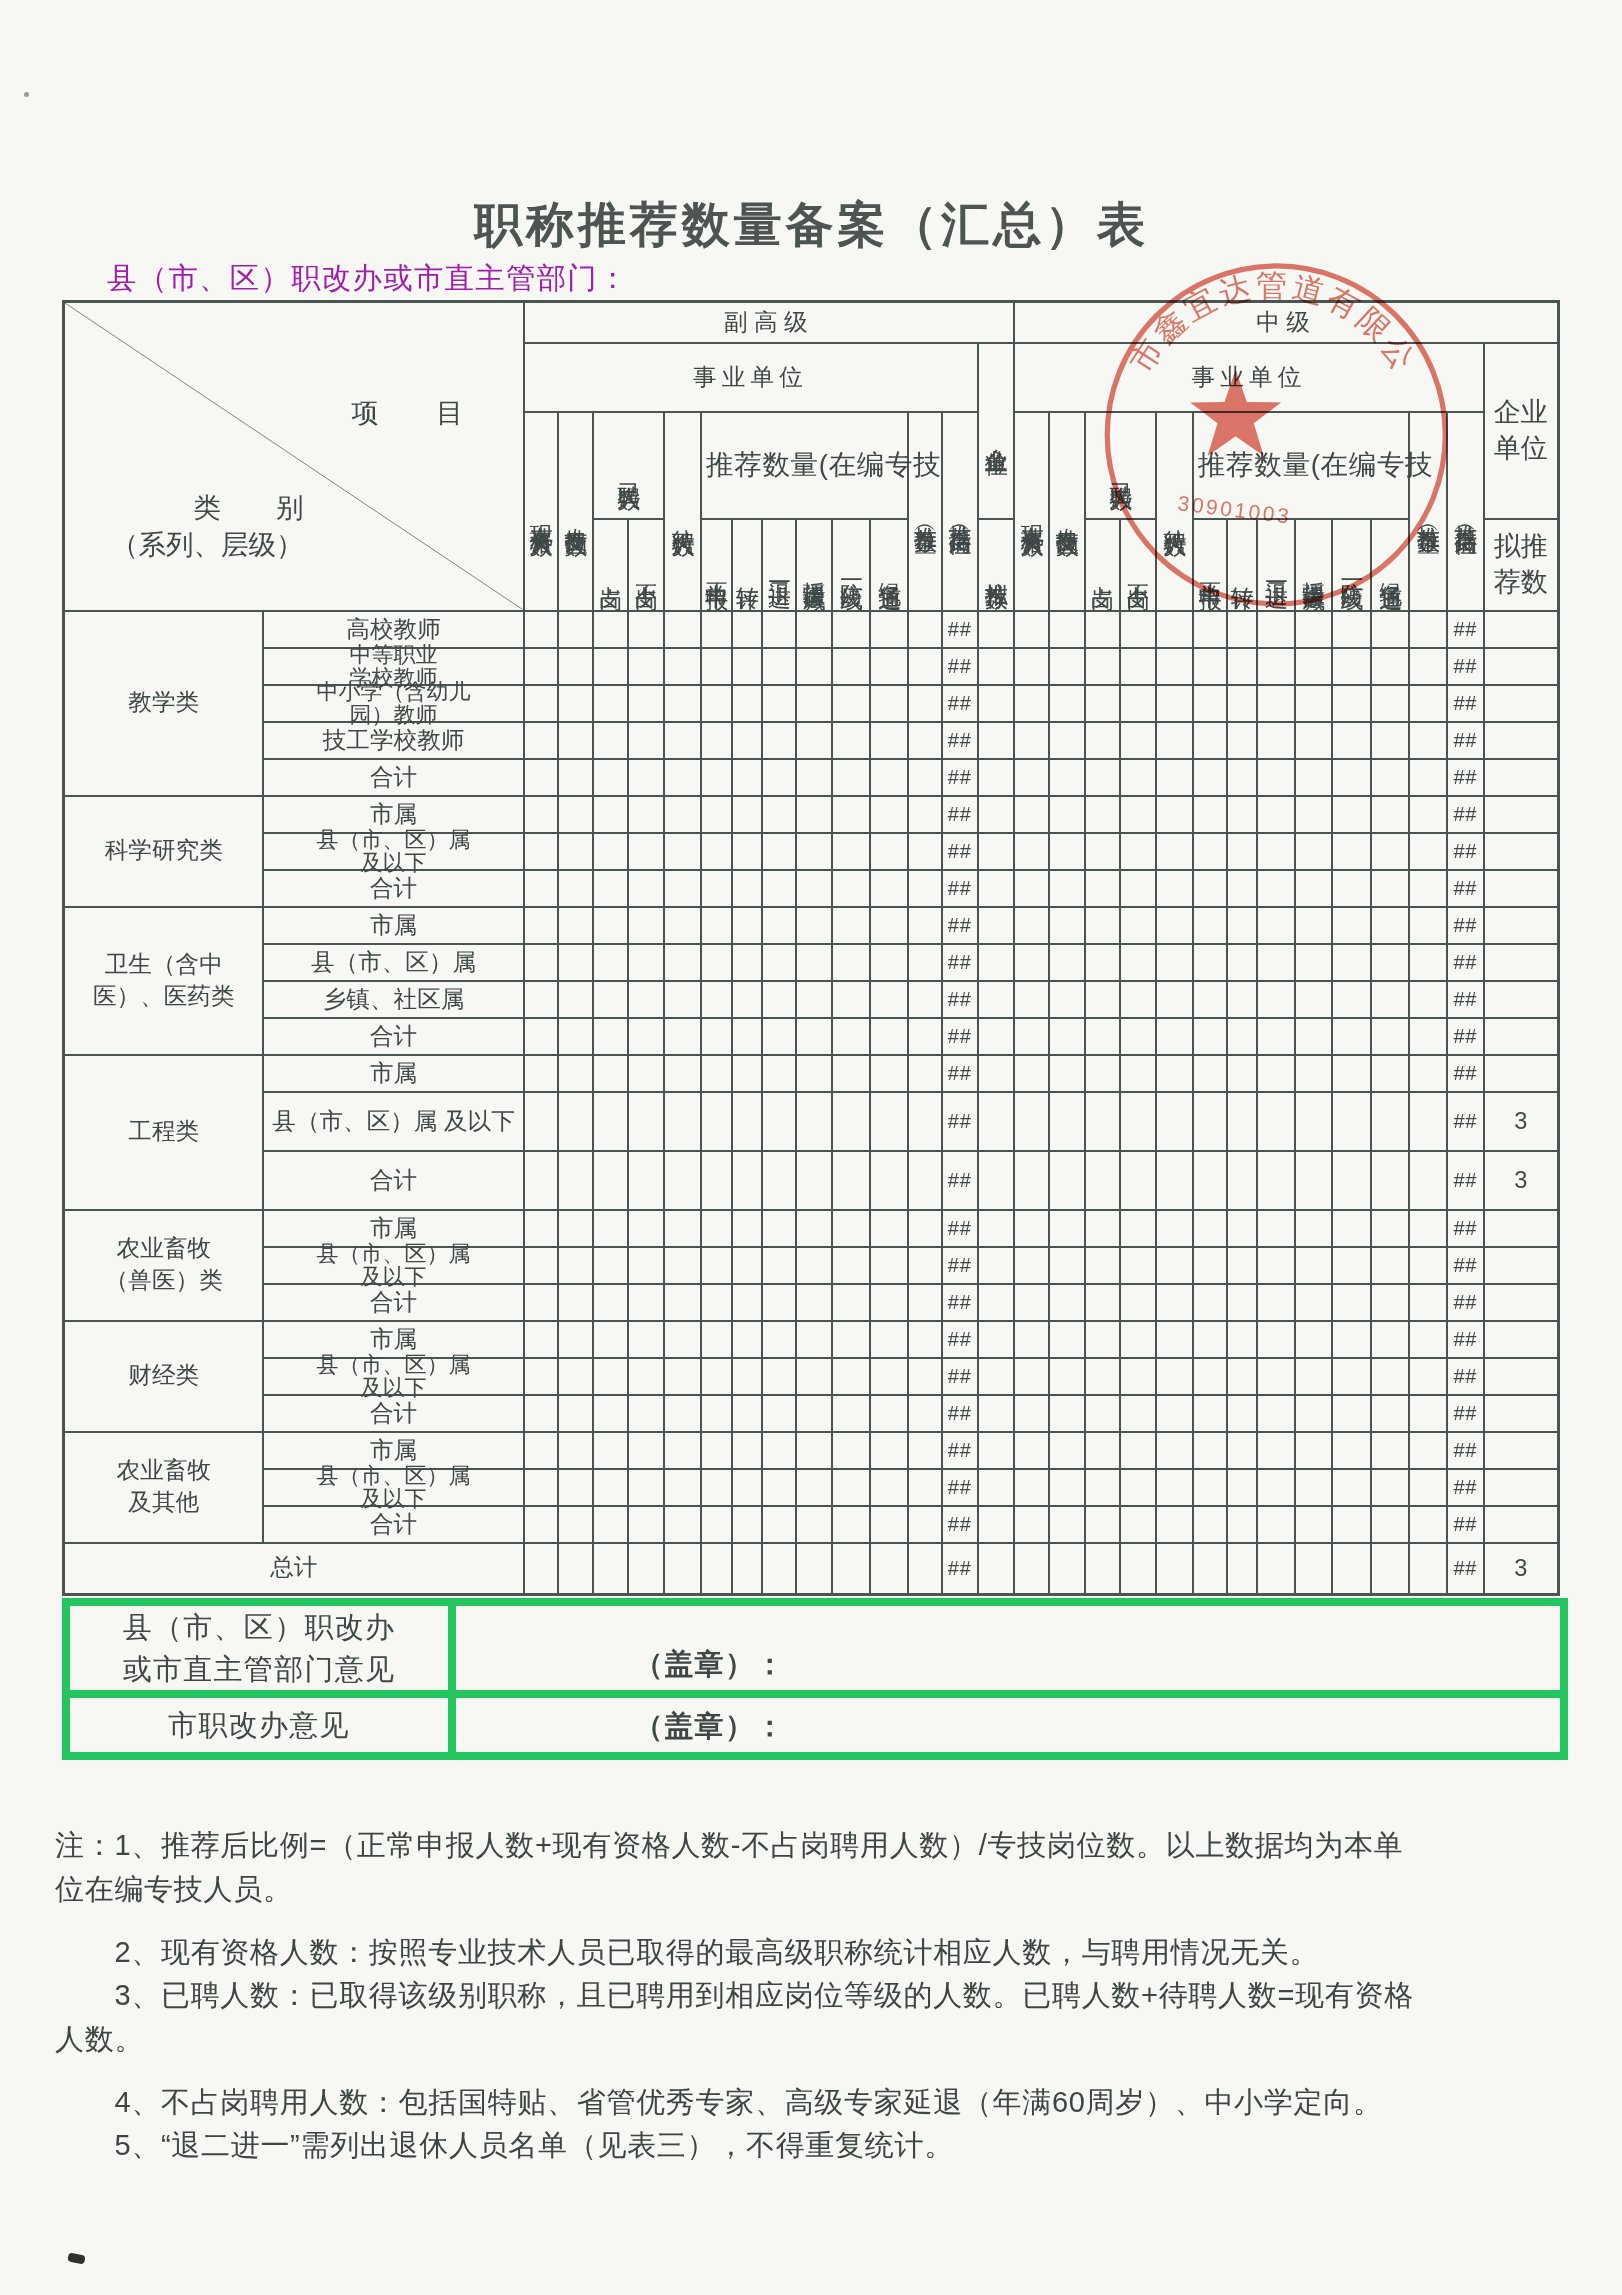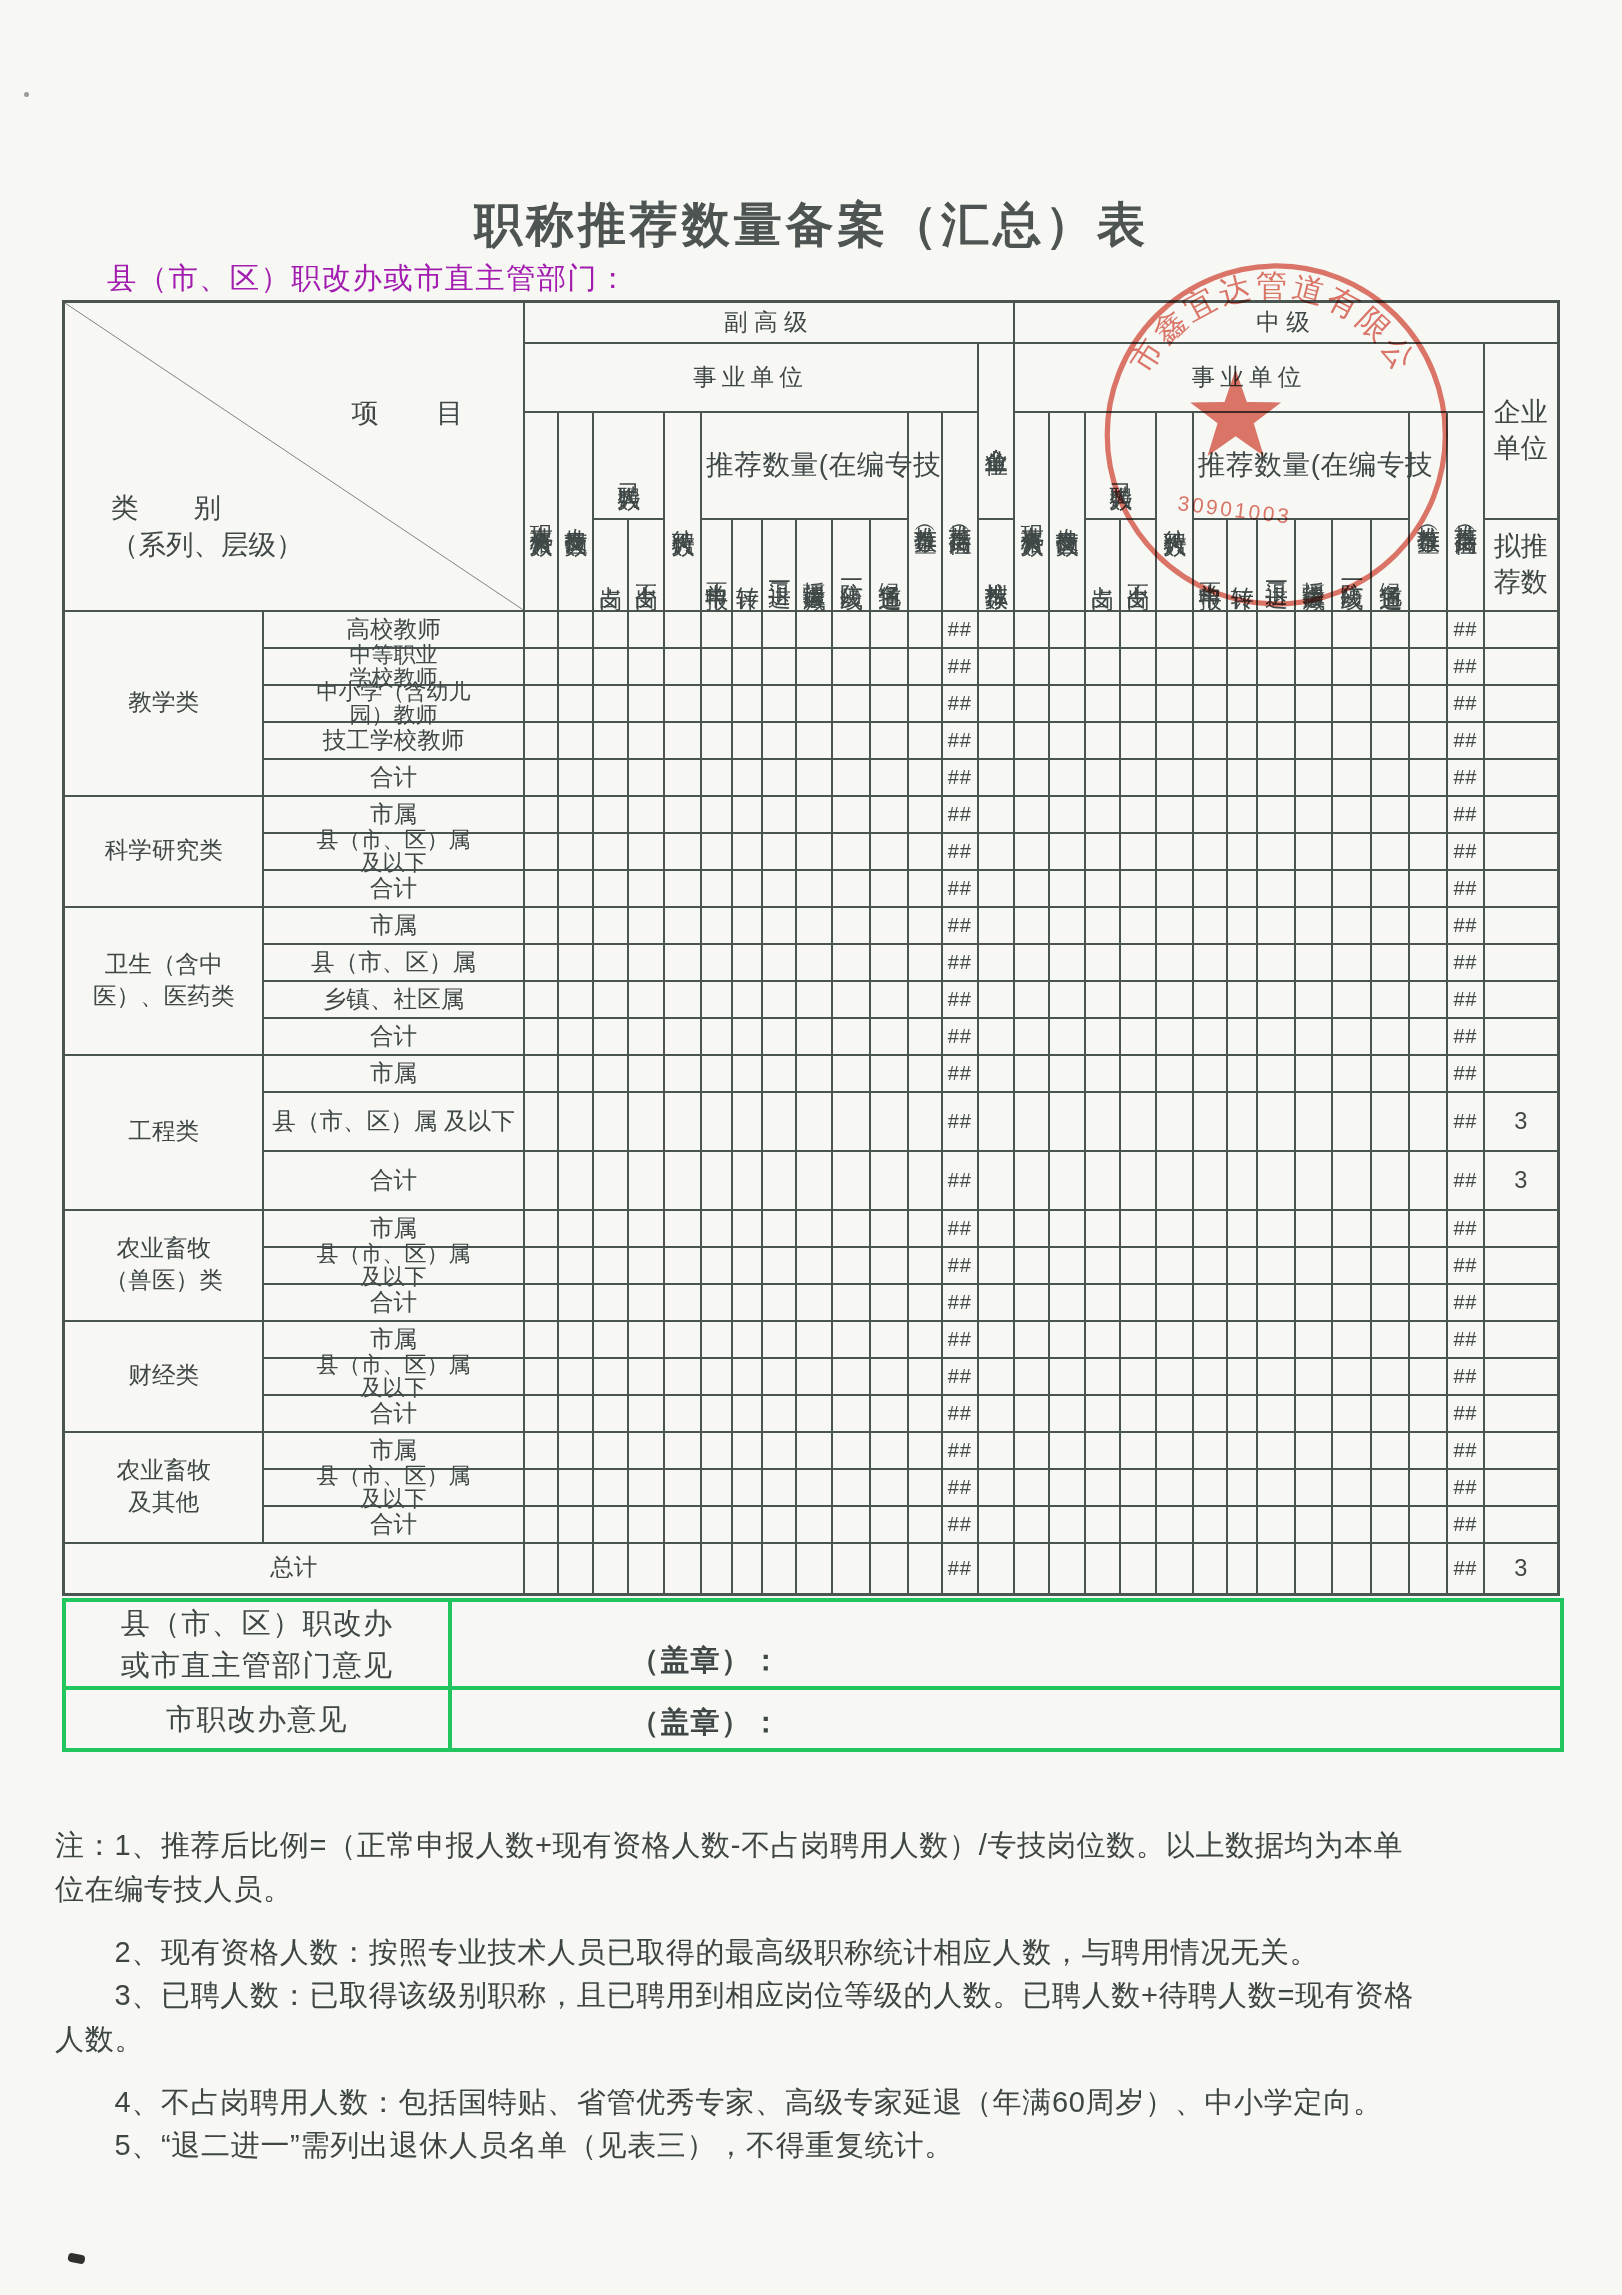--- a/index.html
+++ b/index.html
@@ -27,21 +27,21 @@
     border:3.9px solid #4a5451;
   }
   .maintable td {
     border:2px solid #4a5451; padding:0; text-align:center;
     vertical-align:middle; font-size:23.6px; color:#3f4846;
     overflow:visible;
   }
   td.diag { position:relative; background:transparent; }
   .diag svg { position:absolute; left:0; top:0; width:100%; height:100%; }
   .diag .tr-lab { position:absolute; right:58px; top:92px; font-size:27px; letter-spacing:1.3px;}
-  .diag .bl-lab { position:absolute; left:46px; top:186px; font-size:27.5px; text-align:left; white-space:pre-line; line-height:1.35;}
+  .diag .bl-lab { position:absolute; left:46px; top:186px; font-size:27.5px; text-align:right; white-space:pre-line; line-height:1.35;}
   .lvl { font-size:30px; letter-spacing:6.5px; }
   .unit { font-size:29px; letter-spacing:5.2px; }
   .vt {
     display:inline-block;
     writing-mode:vertical-rl; text-orientation:mixed;
     font-size:23px; letter-spacing:2px; line-height:1.12;
     max-height:100%;
   }
   .grpcell { text-align:left; }
   .grp {
@@ -55,21 +55,21 @@
     font-size:22px; line-height:1.06; white-space:pre-line;
     display:flex; flex-direction:column; justify-content:center;
     height:33px; overflow:visible; position:relative; z-index:2;
   }
   td.hash { font-size:20px; letter-spacing:0.7px; font-weight:400; }
   td.num  { font-size:23.6px; }
   .optable {
     position:absolute; left:62px; top:1598px; width:1498px;
     border:3.9px solid #4a5451; border-top:none;
   }
-  .optable td { border:4px solid #22c55e; font-size:29px; color:#3f4846; }
+  .optable td { border:8px solid #22c55e; font-size:29px; color:#3f4846; }
   .op-label { text-align:center; white-space:pre-line; line-height:1.45; letter-spacing:1.3px;}
   .op-body { position:relative;font-weight:bold; }
   .seal-line { position:absolute; left:178px; bottom:5.2px; font-size:29px; letter-spacing:1.3px;}
   .notes {
     position:absolute; left:55px; top:1824px; width:1525px;
     font-size:29px; line-height:1.5; color:#3e4644; letter-spacing:0.7px;
   }
   .notes div { white-space:pre-wrap; }
   .notes .gap { margin-top:19.6px; }
   .stamp {

